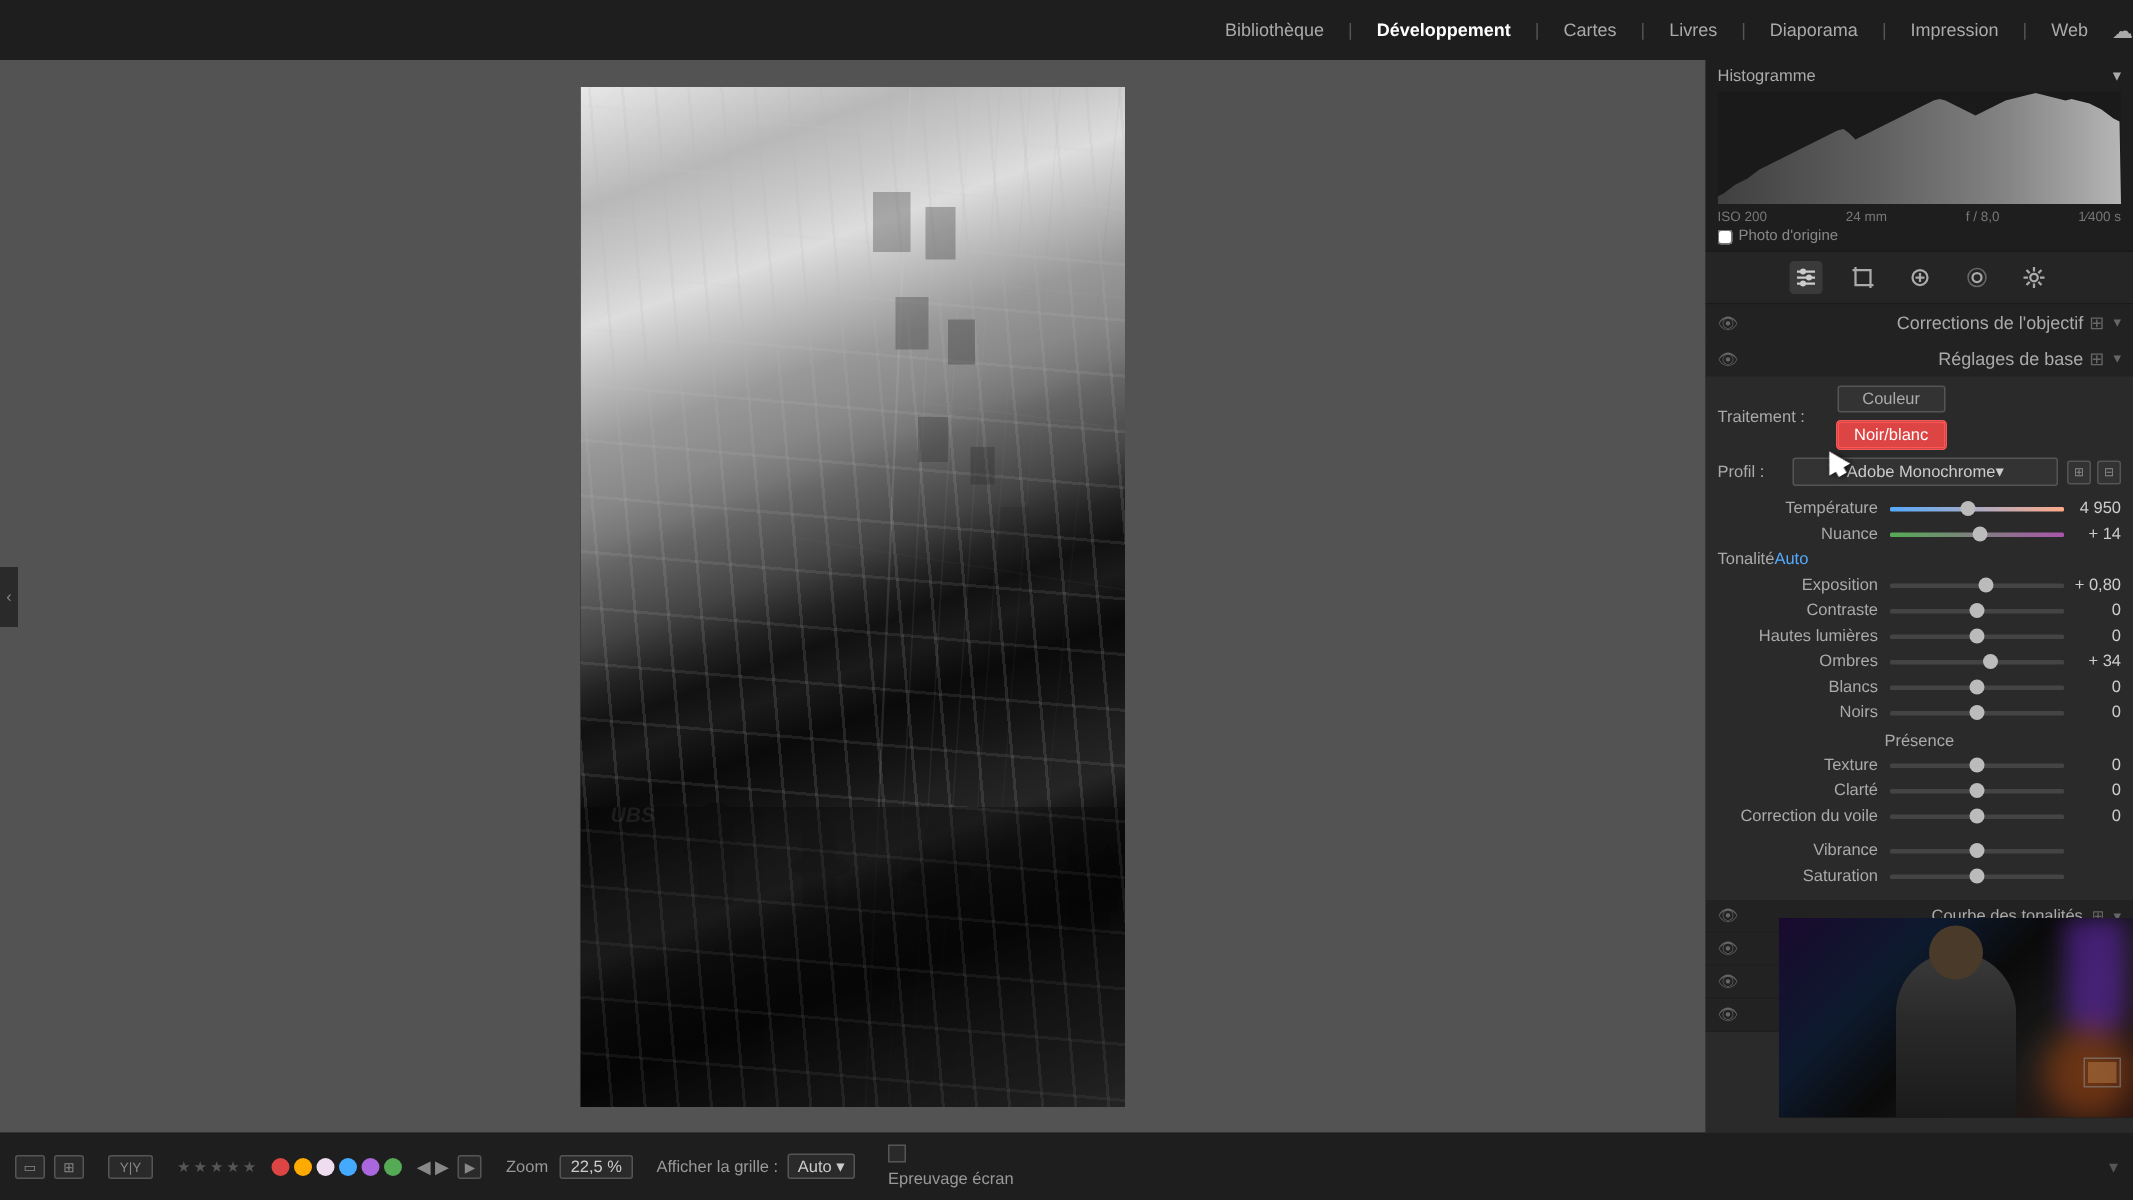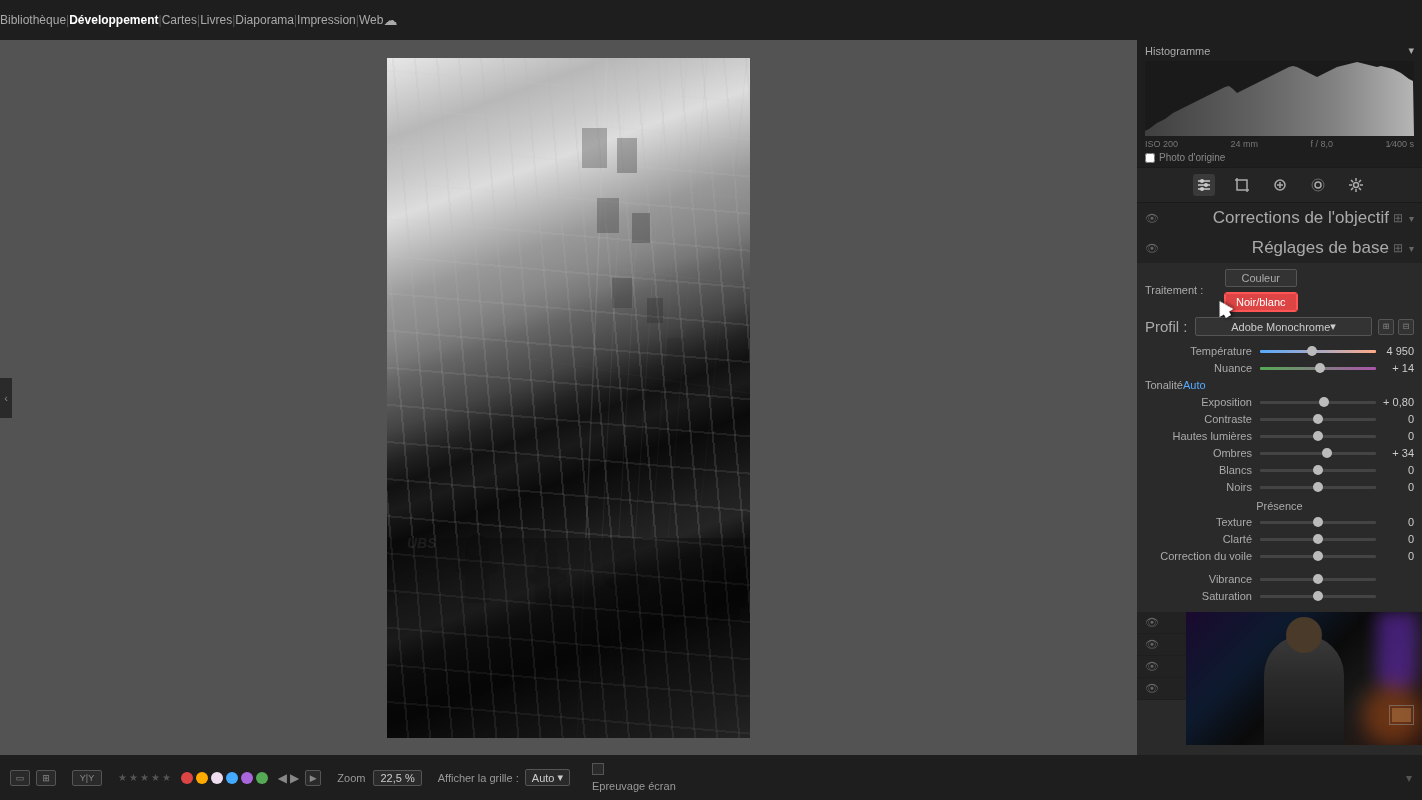--- a/index.html
+++ b/index.html
@@ -15,21 +15,22 @@
     }
 
     
     .top-nav {
       position: absolute;
       top: 0; left: 0; right: 0;
       height: 40px;
       background: #1e1e1e;
       display: flex;
       align-items: center;
-      justify-content: flex-start;
+      justify-content: flex-end;
+      gap: 16px;
       z-index: 10;
     }
     .top-nav span {
       color: #aaa;
       font-size: 12px;
       cursor: pointer;
     }
     .top-nav span.active {
       color: #fff;
       font-weight: bold;
@@ -333,21 +334,21 @@
     .section-header .eye-icon {
       color: #666;
       font-size: 11px;
       margin-right: 6px;
       width: 14px;
     }
     .section-header .title {
       flex: 1;
       text-align: right;
       color: #aaa;
-      font-size: 17px;
+      font-size: 12px;
     }
     .section-header .arrow {
       color: #666;
       font-size: 10px;
       margin-left: 6px;
     }
     .section-header .expand-icon {
       color: #666;
       font-size: 12px;
       margin-left: 4px;
@@ -394,21 +395,21 @@
     }
 
     
     .profile-row {
       display: flex;
       align-items: center;
       margin-bottom: 8px;
     }
     .profile-label {
       color: #aaa;
-      font-size: 15px;
+      font-size: 11px;
       width: 50px;
       flex-shrink: 0;
     }
     .profile-value {
       flex: 1;
       background: #333;
       border: 1px solid #555;
       color: #ccc;
       font-size: 11px;
       padding: 2px 6px;

